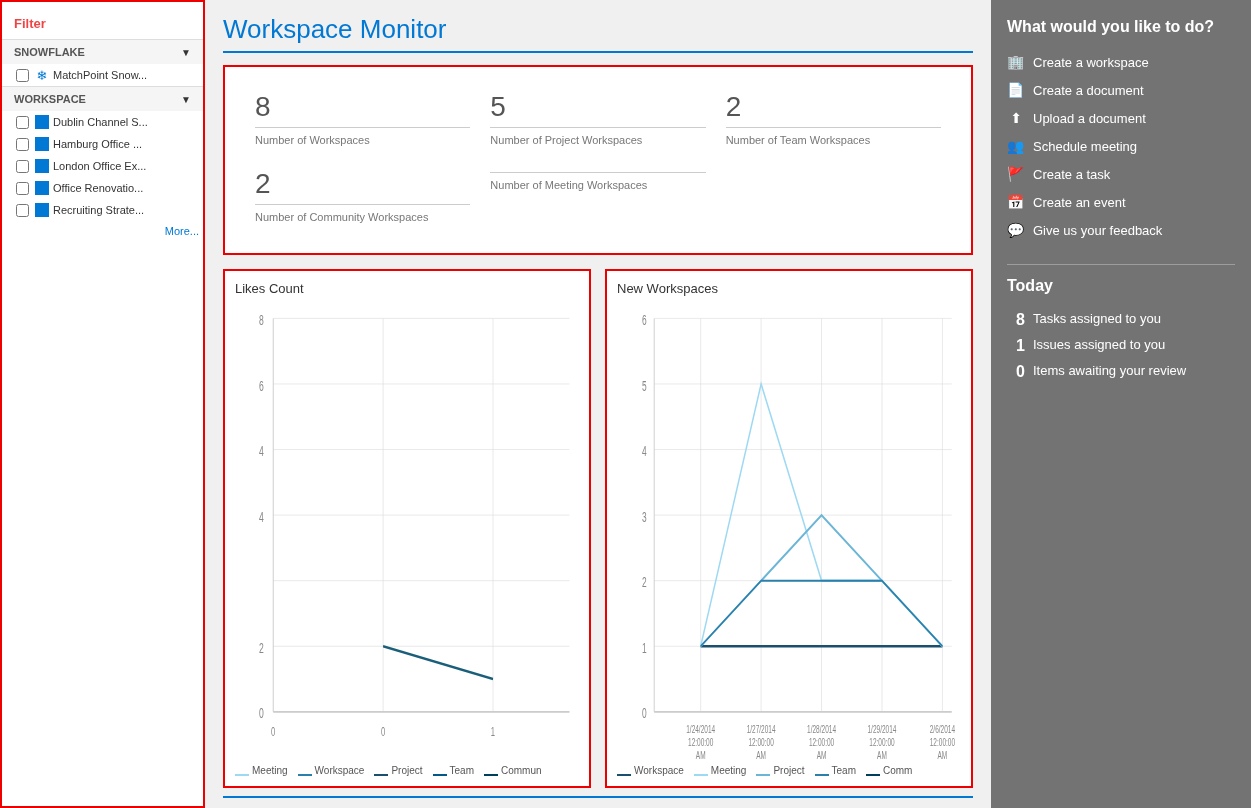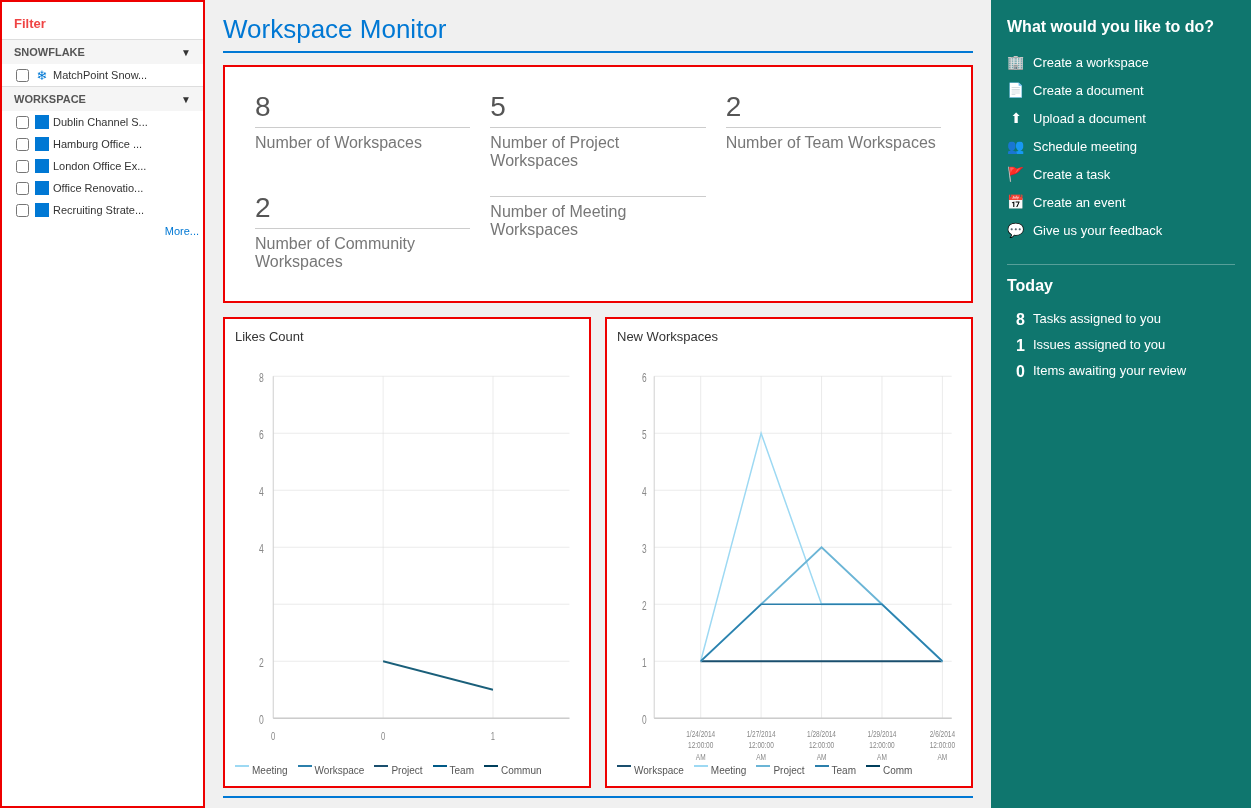--- a/index.html
+++ b/index.html
@@ -106,21 +106,21 @@
       font-size: 28px;
       font-weight: 300;
       color: #555;
     }
     .stat-divider {
       height: 1px;
       background: #ccc;
       margin: 4px 0 6px 0;
     }
     .stat-label {
-      font-size: 16px;
+      font-size: 11px;
       color: #777;
     }
 
     
     .charts-row {
       display: flex;
       gap: 14px;
       flex: 1;
       min-height: 0;
     }
@@ -129,51 +129,51 @@
       background: #fff;
       flex: 1;
       padding: 10px;
       display: flex;
       flex-direction: column;
       min-height: 0;
     }
     .chart-title {
       font-size: 13px;
       color: #333;
-      margin-bottom: 18px;
+      margin-bottom: 6px;
       font-weight: 500;
     }
     .chart-area {
       flex: 1;
       position: relative;
       min-height: 0;
     }
     .chart-legend {
       display: flex;
       gap: 10px;
       font-size: 10px;
       color: #555;
       margin-top: 4px;
       flex-wrap: wrap;
     }
     .legend-item {
       display: flex;
-      align-items: flex-start;
+      align-items: flex-end;
       gap: 3px;
     }
     .legend-dot {
       width: 14px;
       height: 2px;
     }
 
     
     #right-panel {
       width: 260px;
       min-width: 260px;
-      background: #0f766e;
+      background: #737373;
       color: #fff;
       padding: 18px 16px;
       display: flex;
       flex-direction: column;
     }
     .panel-section-title {
       font-size: 16px;
       font-weight: 600;
       margin-bottom: 12px;
     }

